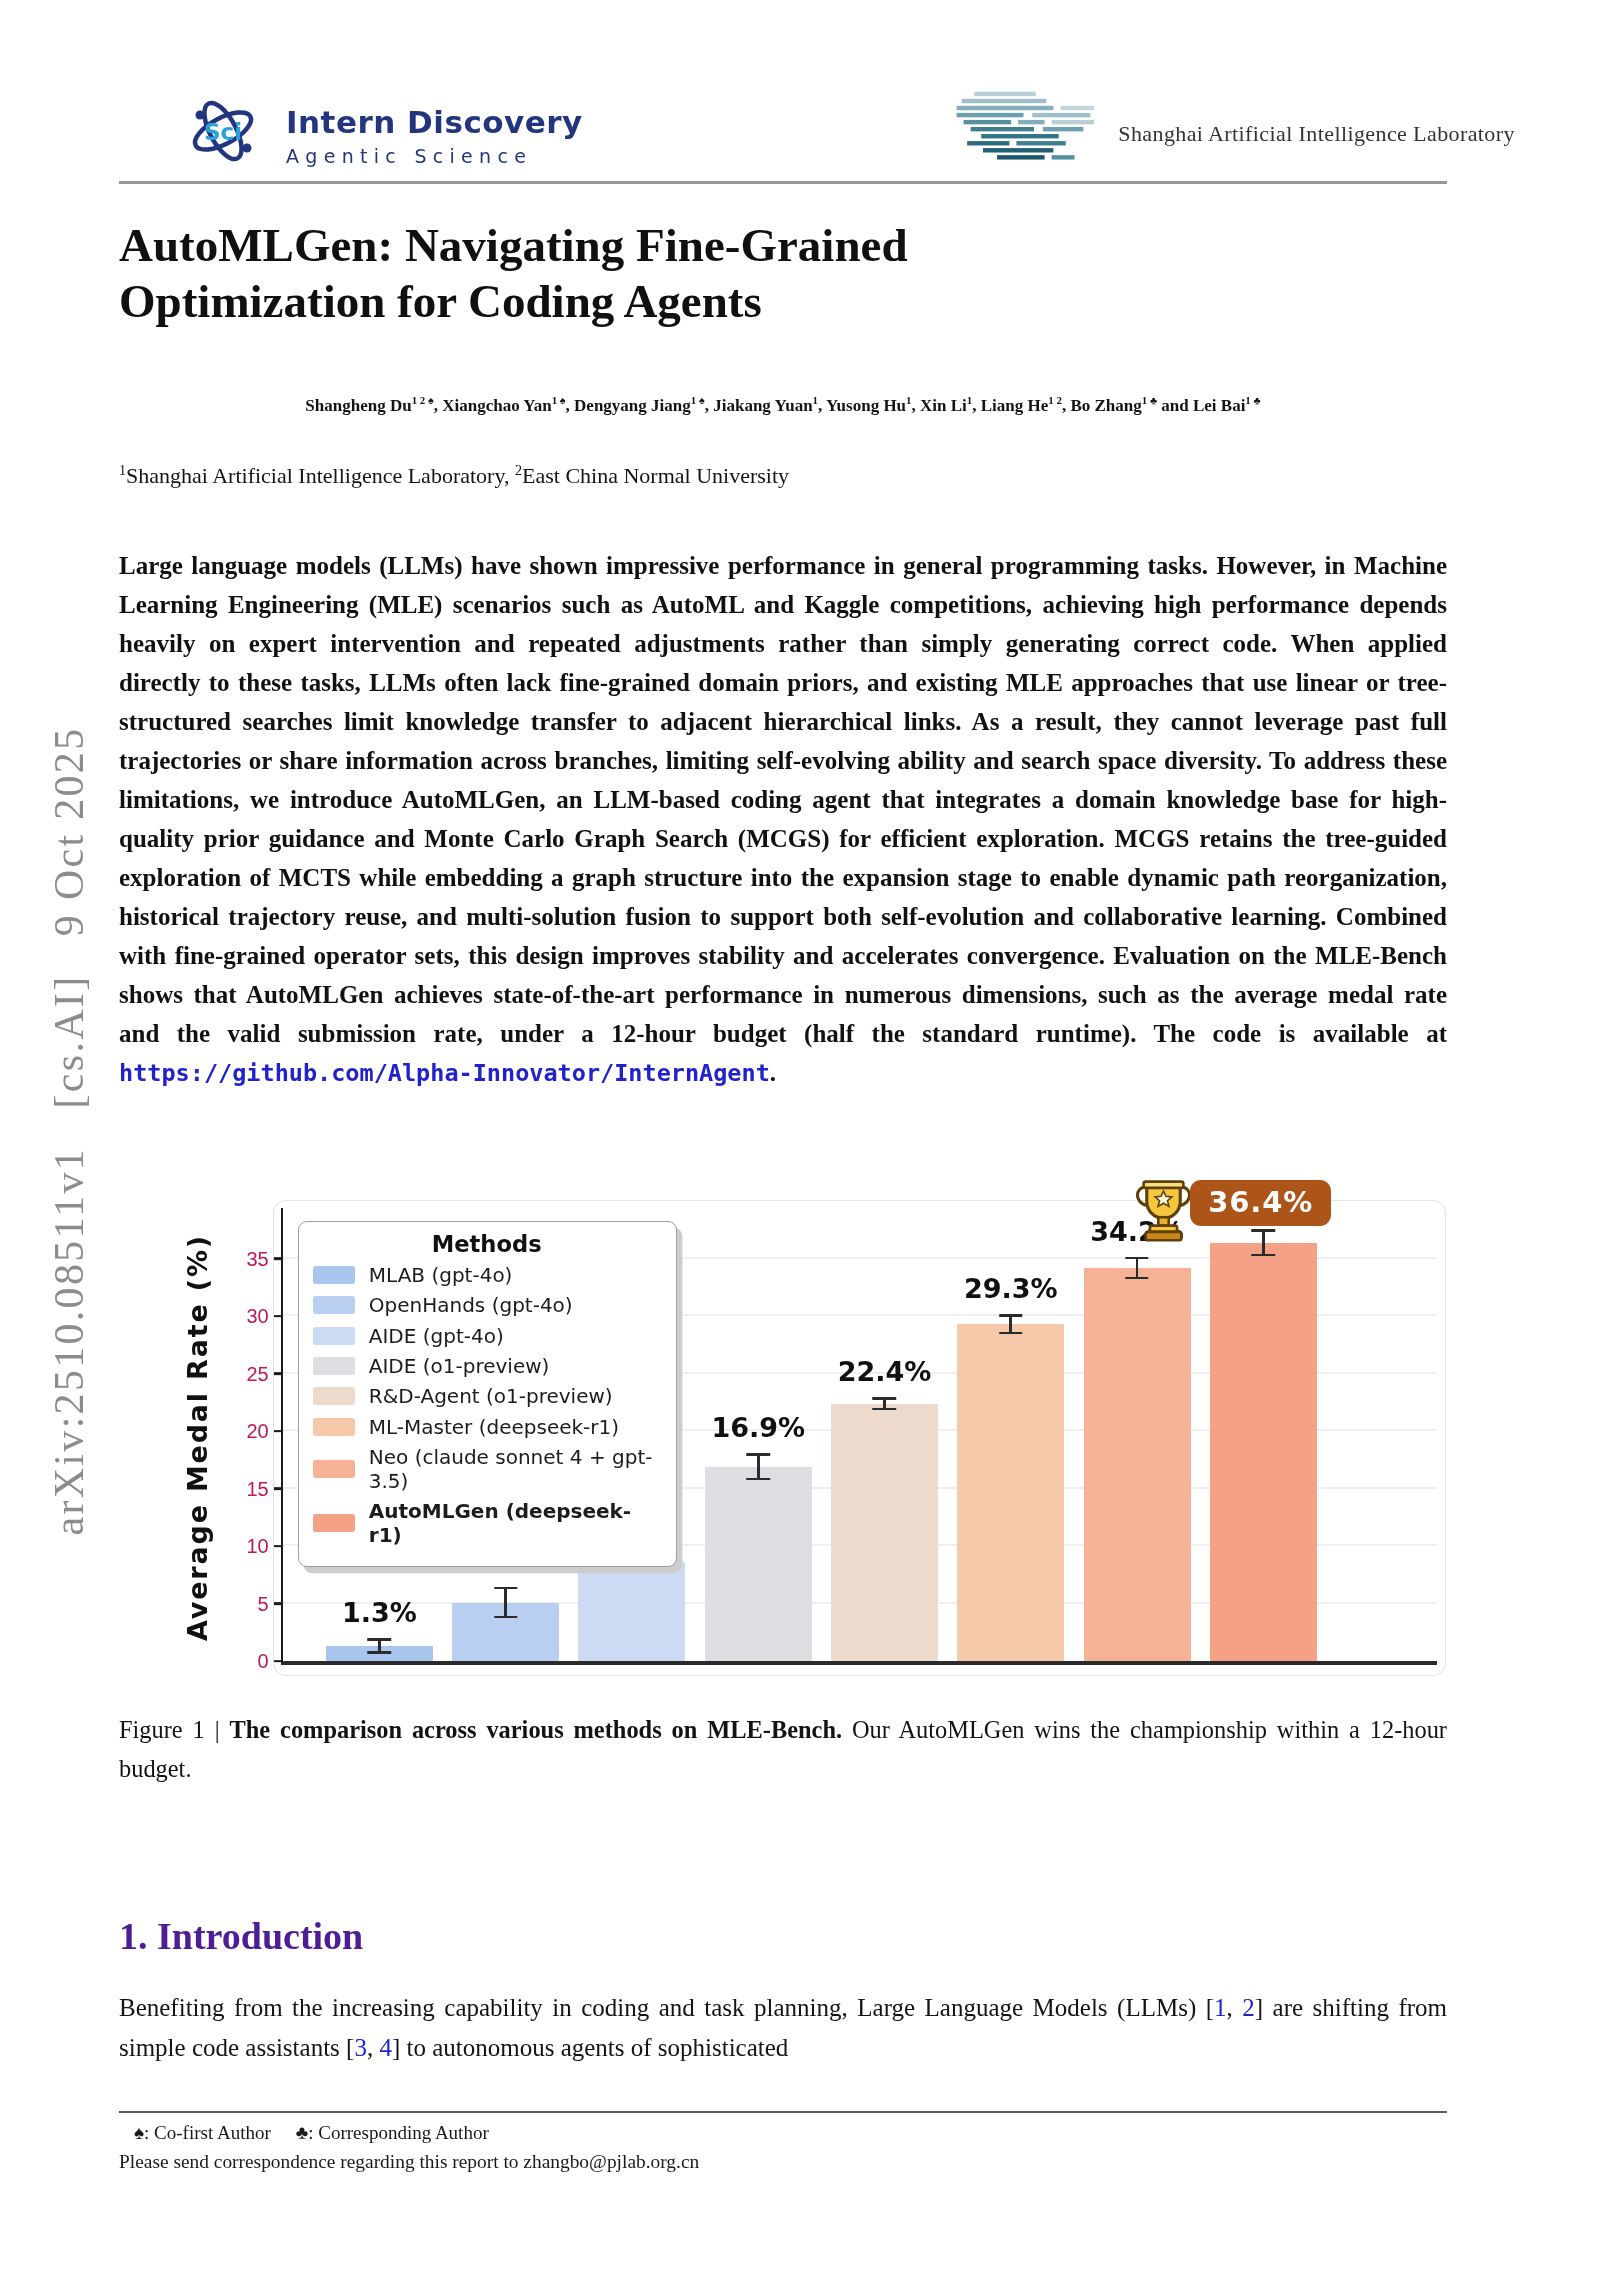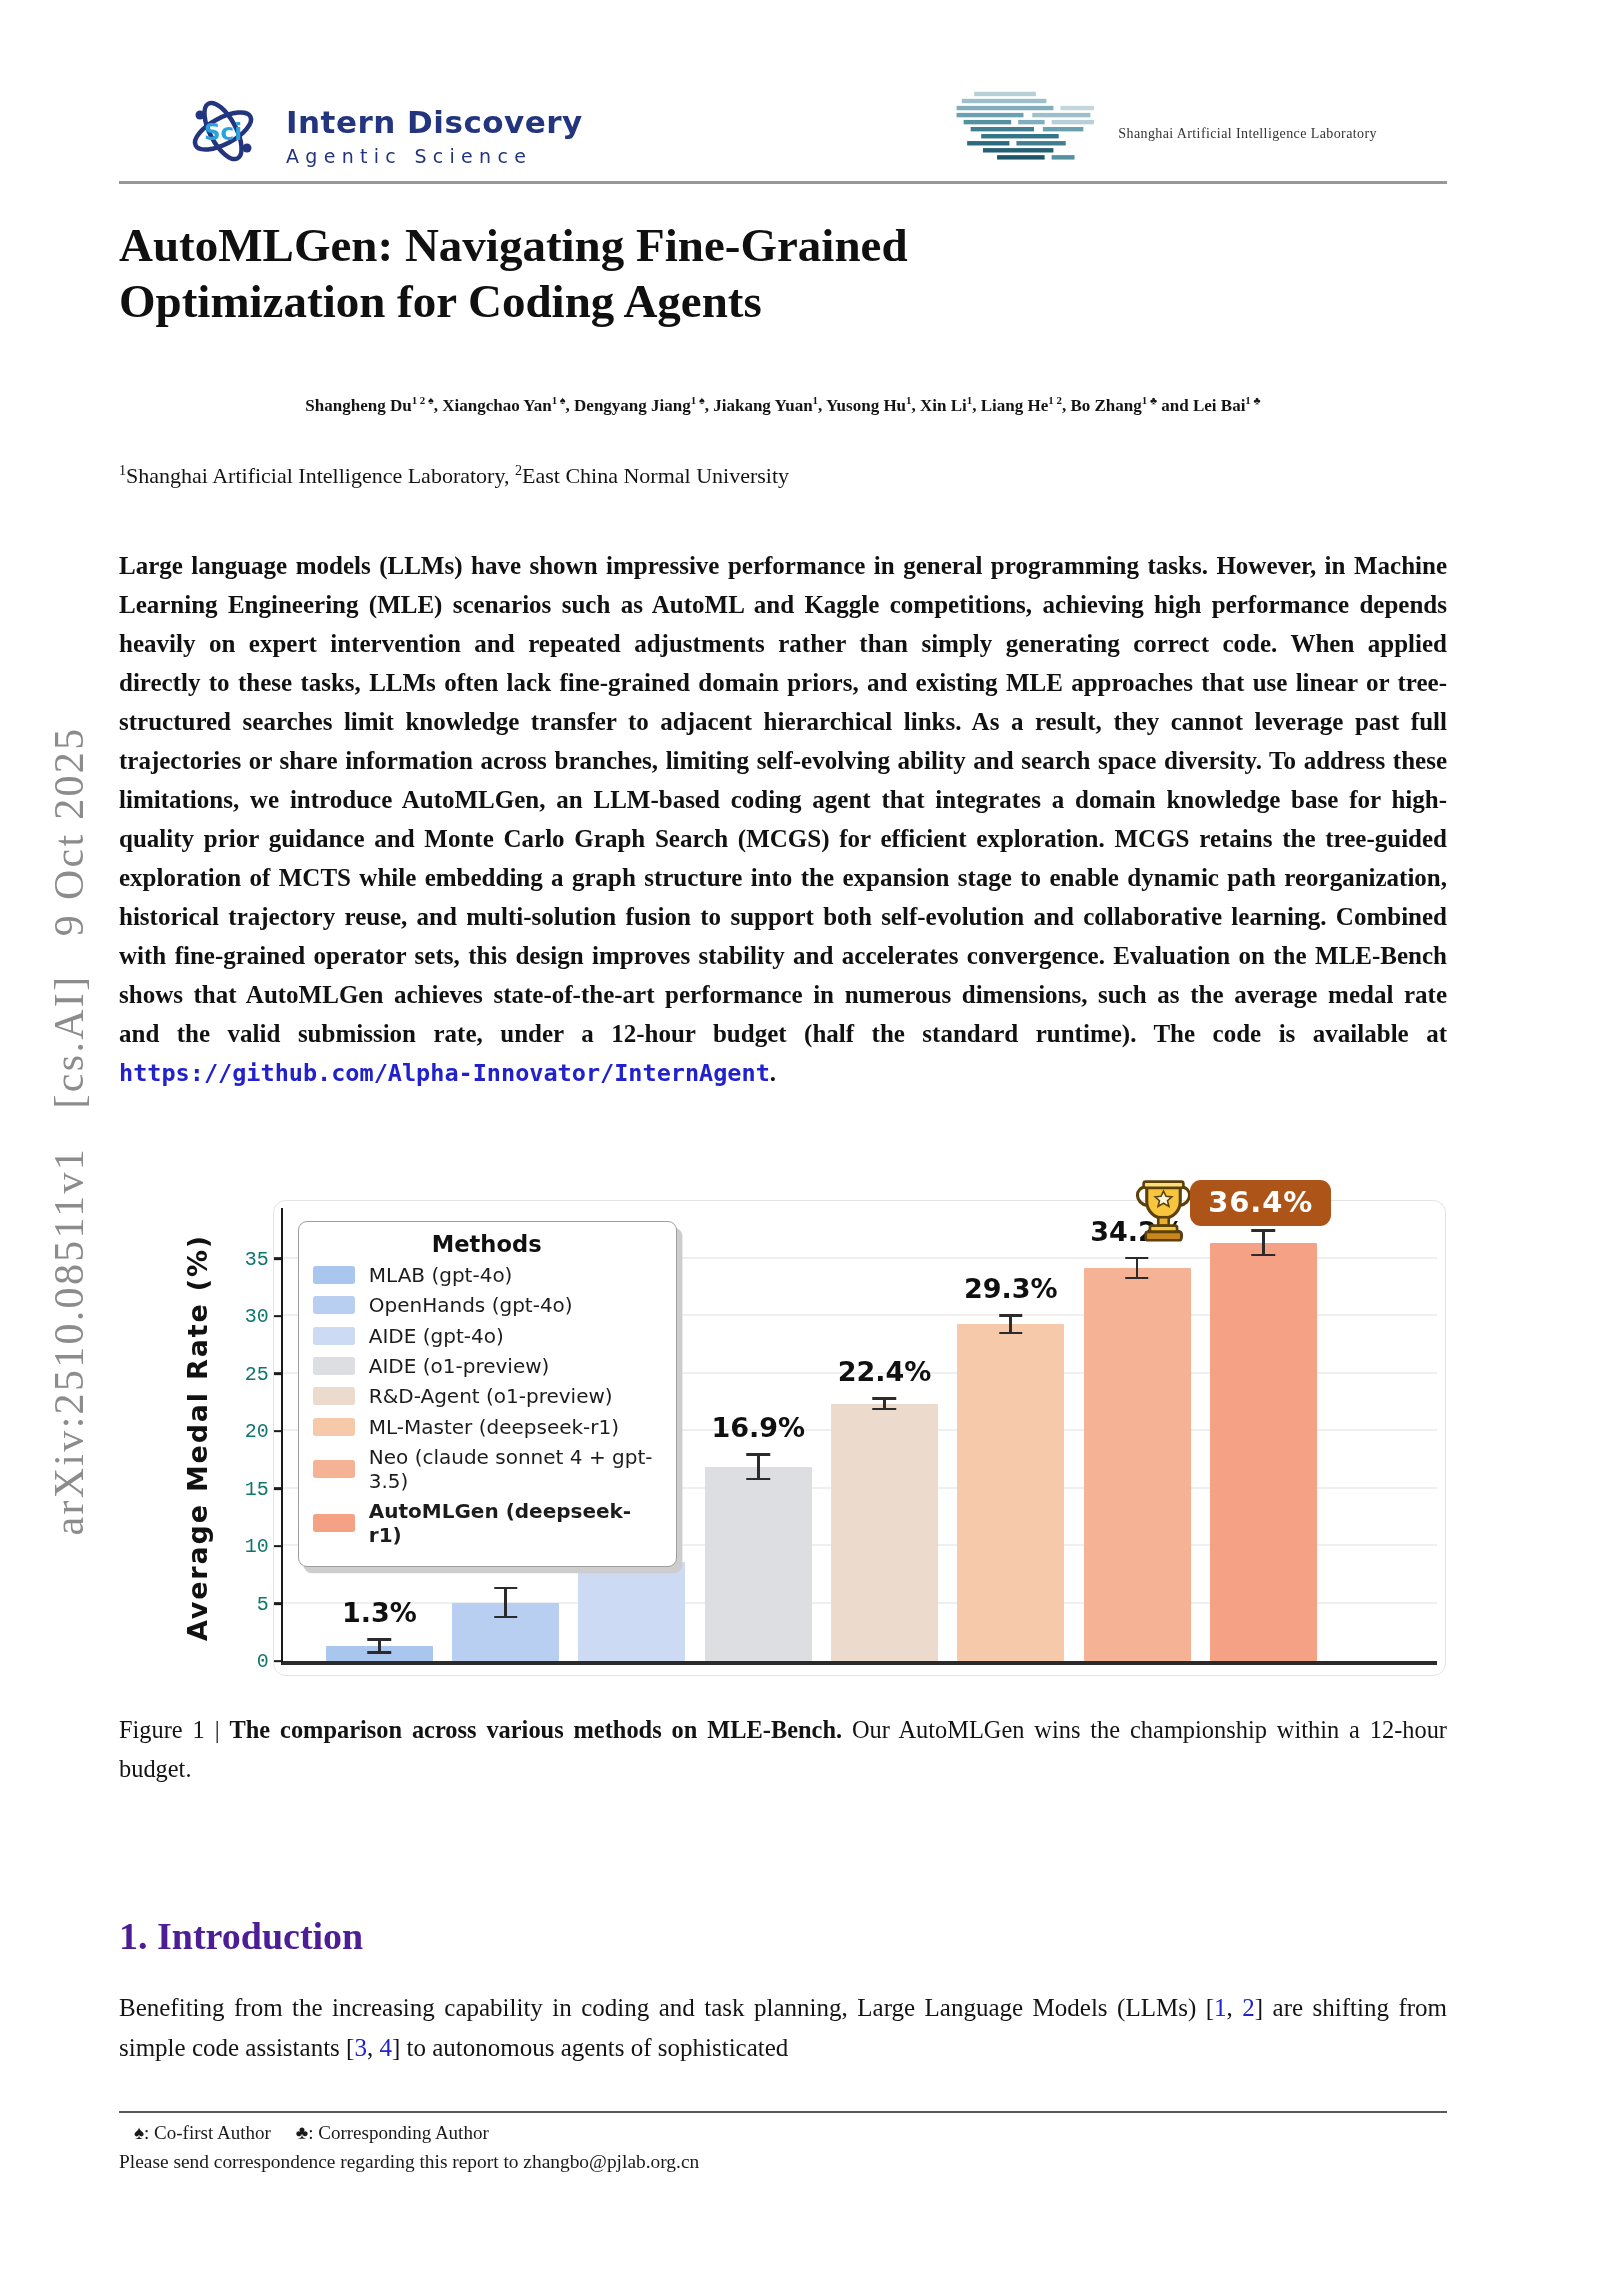--- a/index.html
+++ b/index.html
@@ -6,41 +6,41 @@
   body{
     width:1616px;height:2285px;position:relative;background:#ffffff;
     font-family:"Liberation Serif", serif;color:#161616;overflow:hidden;
   }
   
   .hdr-left{position:absolute;left:185px;top:95px;display:flex;align-items:flex-end;gap:25px;}
   .hdr-left .ltext .l1{font-family:"DejaVu Sans",sans-serif;font-weight:bold;font-size:31px;color:#23357e;letter-spacing:0.5px;}
   .hdr-left .ltext .l2{font-family:"DejaVu Sans",sans-serif;font-size:19px;color:#23357e;letter-spacing:6.3px;margin-top:5.4px;}
   .hdr-right{position:absolute;left:952px;top:90px;display:flex;align-items:center;gap:16.3px;}
   .hdr-right .cn{font-size:31px;color:#3a3a3a;letter-spacing:11px;white-space:nowrap;}
-  .hdr-right .en{font-size:14px;color:#333;margin-top:6px;letter-spacing:0.4px;}
+  .hdr-right .en{font-size:22px;color:#333;margin-top:6px;letter-spacing:0.4px;}
   .hdr-rule{position:absolute;left:119px;top:181px;width:1328px;height:2.7px;background:#979797;}
   
   .title{position:absolute;left:119px;top:217px;width:1328px;font-weight:bold;font-size:47px;line-height:56px;color:#101010;}
   .authors{position:absolute;left:119px;top:389px;width:1328px;font-size:17px;line-height:33px;font-weight:bold;color:#141414;text-align:center;}
   .authors sup, .affil sup{font-size:64%;vertical-align:super;line-height:0;font-family:"Liberation Serif","DejaVu Sans",serif;}
   .affil{position:absolute;left:119px;top:463px;width:1328px;font-size:22px;color:#141414;}
   
   .abstract{position:absolute;left:119px;top:546px;width:1328px;font-size:25px;line-height:39px;
     font-weight:bold;text-align:justify;color:#111;word-spacing:1.4px;}
   .mono-link{font-family:"DejaVu Sans Mono",monospace;color:#2222cc;font-size:23.5px;text-decoration:none;cursor:pointer;}
   
   .arxiv-strip{position:absolute;left:22px;top:579px;width:94px;height:1104px;display:flex;align-items:center;justify-content:center;}
   .arxiv-strip .wm{transform:rotate(-90deg);white-space:pre;font-size:42px;letter-spacing:2.3px;color:#8c8c8c;}
   
   .ylabel-wrap{position:absolute;left:168px;top:1200px;width:58px;height:474px;display:flex;align-items:center;justify-content:center;}
   .ylabel{transform:rotate(-90deg);white-space:nowrap;font-family:"DejaVu Sans",sans-serif;font-weight:bold;font-size:27px;letter-spacing:1.8px;color:#111;}
   .panel{position:absolute;left:273px;top:1200px;width:1171px;height:474px;border:1.8px solid #e3e3e3;border-radius:12.7px;}
   .plot{position:absolute;left:7.2px;top:7.2px;width:1154px;height:453px;border-left:2.7px solid #1a1a1a;border-bottom:4.5px solid #2b2b2b;}
   .grid{position:absolute;left:0;right:0;height:1.8px;background:#efeff2;z-index:0;}
-  .ytick{position:absolute;right:calc(100% + 14.5px);transform:translateY(50%);font-family:Liberation Mono, monospace;font-size:20px;color:#0f766e;z-index:1;}
+  .ytick{position:absolute;right:calc(100% + 14.5px);transform:translateY(50%);font-family:Liberation Sans, sans-serif;font-size:20px;color:#be185d;z-index:1;}
   .ymark{position:absolute;left:-9px;width:9px;height:2.3px;background:#1a1a1a;transform:translateY(50%);z-index:1;}
   .bars{position:absolute;left:0;right:0;top:0;bottom:0;display:flex;align-items:flex-end;justify-content:space-evenly;padding:0 101px 0 23.5px;z-index:2;}
   .bar-slot{position:relative;width:107px;height:100%;flex:none;}
   .bar{position:absolute;left:0;right:0;bottom:0;border-radius:0.9px;}
   .err{position:absolute;width:2.7px;left:calc(50% - 1.4px);background:#2b2b2b;z-index:3;}
   .err::before,.err::after{content:"";position:absolute;left:50%;transform:translateX(-50%);width:23.5px;height:2.7px;background:#2b2b2b;}
   .err::before{top:-0.9px;} .err::after{bottom:-0.9px;}
   .bar-label{position:absolute;left:50%;transform:translateX(-50%);font-family:"DejaVu Sans",sans-serif;
     font-weight:bold;font-size:27px;color:#101010;white-space:nowrap;z-index:4;}
   .badge-wrap{position:absolute;right:-14.5px;display:flex;align-items:flex-end;z-index:5;}

